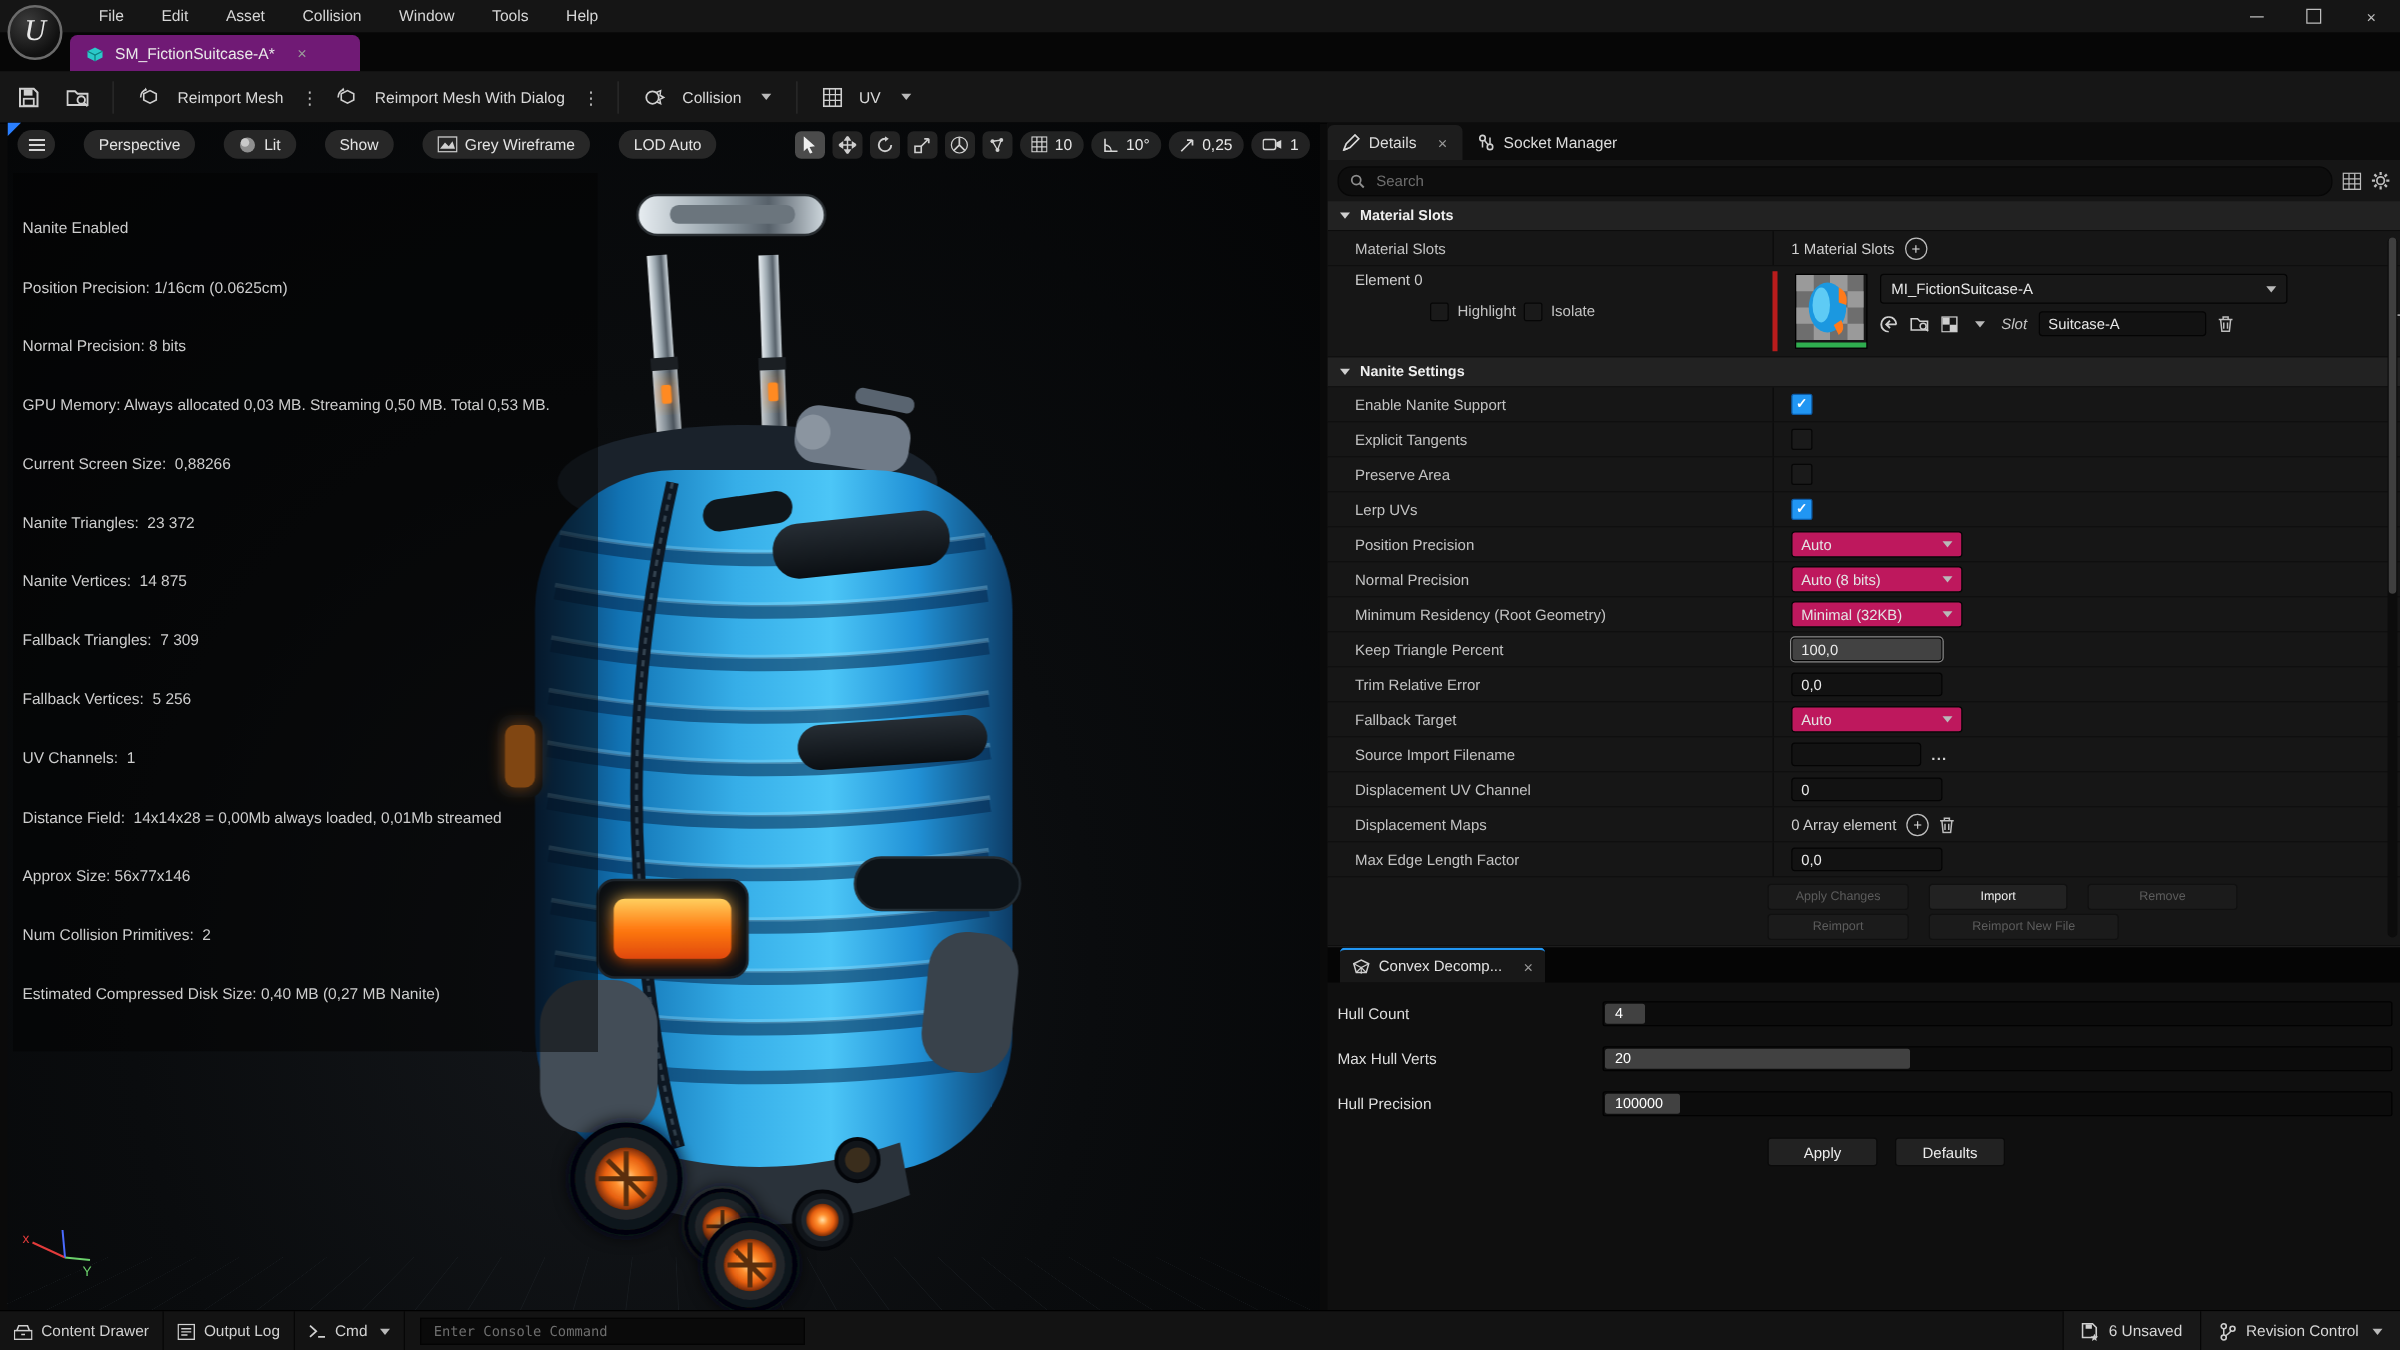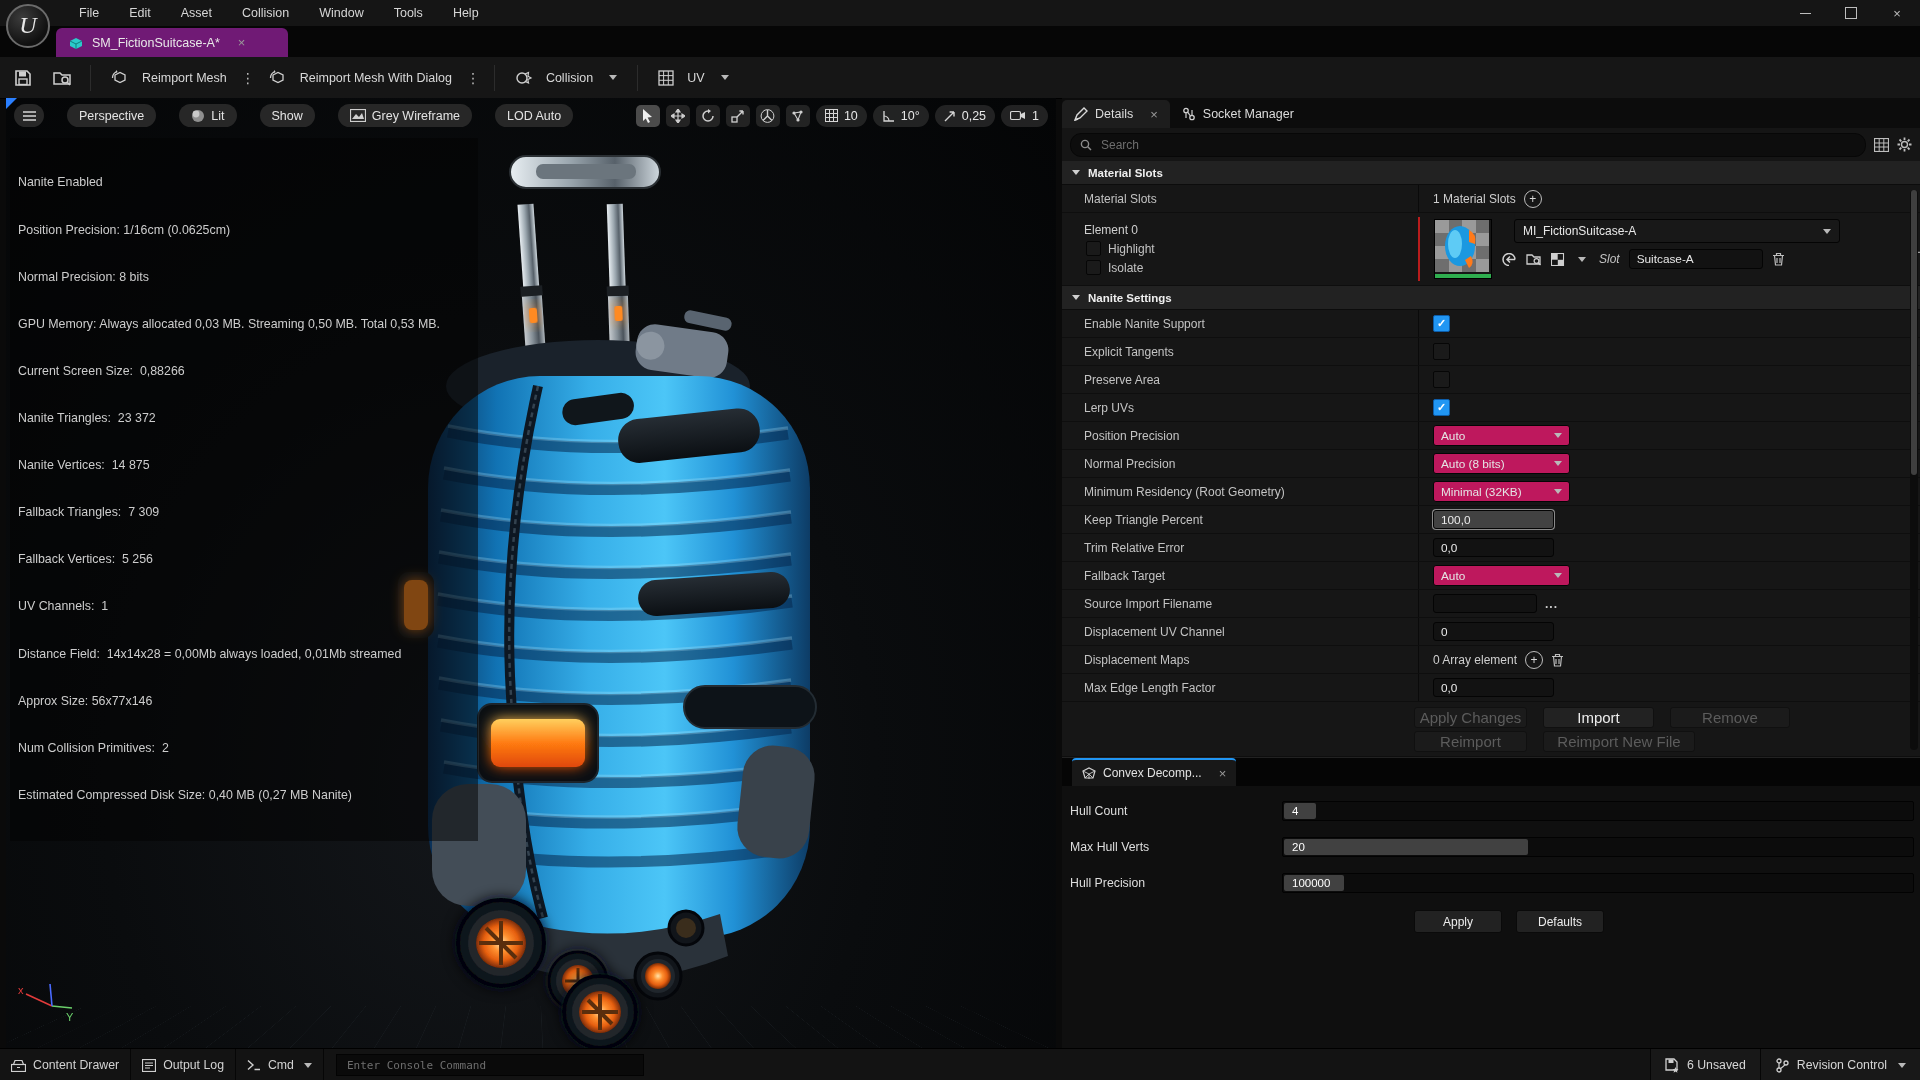--- a/index.html
+++ b/index.html
@@ -71,35 +71,35 @@
   .cb.sm{width:13px;height:13px;}
   .dd{width:121px;height:19px;background:#be185d;border:1px solid #050505;border-radius:3px;display:flex;align-items:center;
       padding:0 7px;color:#e4e4e4;font-size:11.8px;justify-content:space-between;}
   .tin{width:105px;height:17px;background:#121212;border:1px solid #040404;border-radius:3px;display:flex;align-items:center;
       padding:0 7px;color:#eaeaea;font-size:11.8px;}
   .tin.hl{background:#424242;box-shadow:0 0 0 1px #8a8a8a;}
   .tin.short{width:88px;}
   .dots{color:#cfcfcf;letter-spacing:1px;font-weight:bold;}
   .plus-circ{width:16px;height:16px;border:1px solid #bdbdbd;border-radius:50%;color:#d9d9d9;display:flex;align-items:center;justify-content:center;font-size:12px;line-height:1;}
   .elem-row{display:flex;background:#161616;border-bottom:1px solid #0e0e0e;padding:4px 0;}
-  .elem-left{width:334px;padding-left:22px;border-right:2px solid #b91c1c;display:flex;flex-direction:column;gap:4px;justify-content:center;}
+  .elem-left{width:334px;padding-left:22px;border-right:4px solid #b91c1c;display:flex;flex-direction:row;gap:4px;}
   .cbline{display:flex;align-items:center;gap:7px;color:#c3c3c3;margin-left:2px;}
   .elem-right{flex:1;display:flex;gap:10px;padding:2px 0 2px 14px;position:relative;}
   .thumb{width:56px;height:58px;border:1px solid #000;position:relative;}
   .thumb .bar{position:absolute;left:0;right:0;bottom:0;height:4px;background:#2fae4f;}
   .mat-col{display:flex;flex-direction:column;gap:6px;}
   .mat-dd{width:308px;height:22px;background:#181818;border:1px solid #040404;border-radius:3px;display:flex;align-items:center;
-      justify-content:space-between;padding:0 8px;color:#e8e8e8;font-size:12px;margin-left:12px;}
+      justify-content:space-between;padding:0 8px;color:#e8e8e8;font-size:12px;}
   .mat-icons{display:flex;align-items:center;gap:9px;color:#cfcfcf;}
   .slot-in{width:118px;height:18px;background:#121212;border:1px solid #040404;border-radius:3px;color:#e6e6e6;
       font-size:11.8px;padding:0 7px;font-family:"Liberation Sans",sans-serif;outline:0;}
   .reset-arrow{position:absolute;right:-6px;top:26px;color:#9c9c9c;font-size:15px;}
   .btnrows{background:#161616;padding:5px 0 4px 352px;display:flex;flex-direction:column;gap:3px;border-bottom:1px solid #0e0e0e;}
   .btnline{display:flex;gap:16px;}
-  .ubtn{height:19px;display:flex;align-items:center;justify-content:center;font-size:15px;border-radius:3px;
+  .ubtn{height:19px;display:flex;align-items:center;justify-content:center;font-size:10px;border-radius:3px;
      background:#222;color:#ededed;border:1px solid #101010;}
   .ubtn.dis{background:#1b1b1b;color:#5c5c5c;}
   .w1{width:111px}.w2{width:109px}.w3{width:118px}.w4{width:150px}
   .scrollbar{position:absolute;right:2px;top:92px;width:8px;height:560px;background:#0c0c0c;border-radius:4px;}
   .scrollbar .thumbv{position:absolute;left:1px;right:1px;top:0;height:285px;background:#3f3f3f;border-radius:4px;}
   
   .convex{left:1062px;top:758px;width:858px;height:290px;background:#0f0f0f;}
   .cv-tabrow{height:28px;background:#050505;display:flex;align-items:flex-end;}
   .cv-tab{margin-left:10px;height:26px;background:#181818;border-top:2px solid #2196f3;border-radius:4px 4px 0 0;
      display:flex;align-items:center;gap:7px;padding:0 10px;color:#e2e2e2;font-size:12px;}

